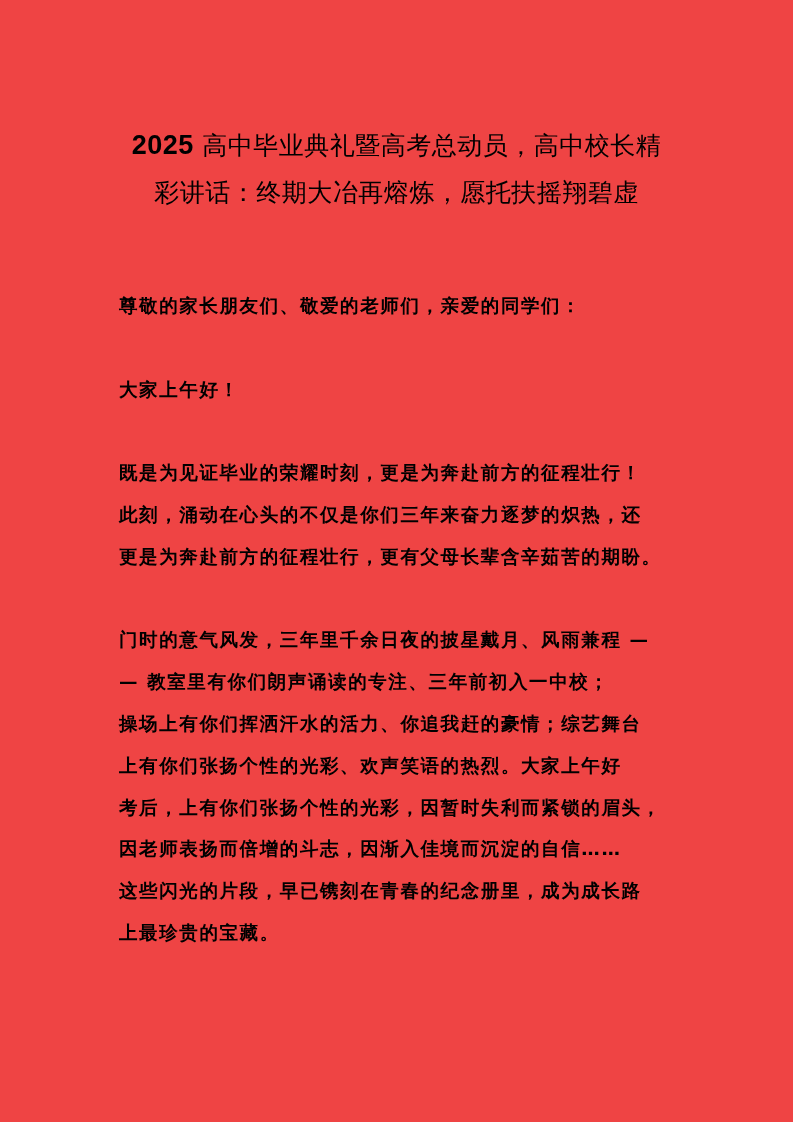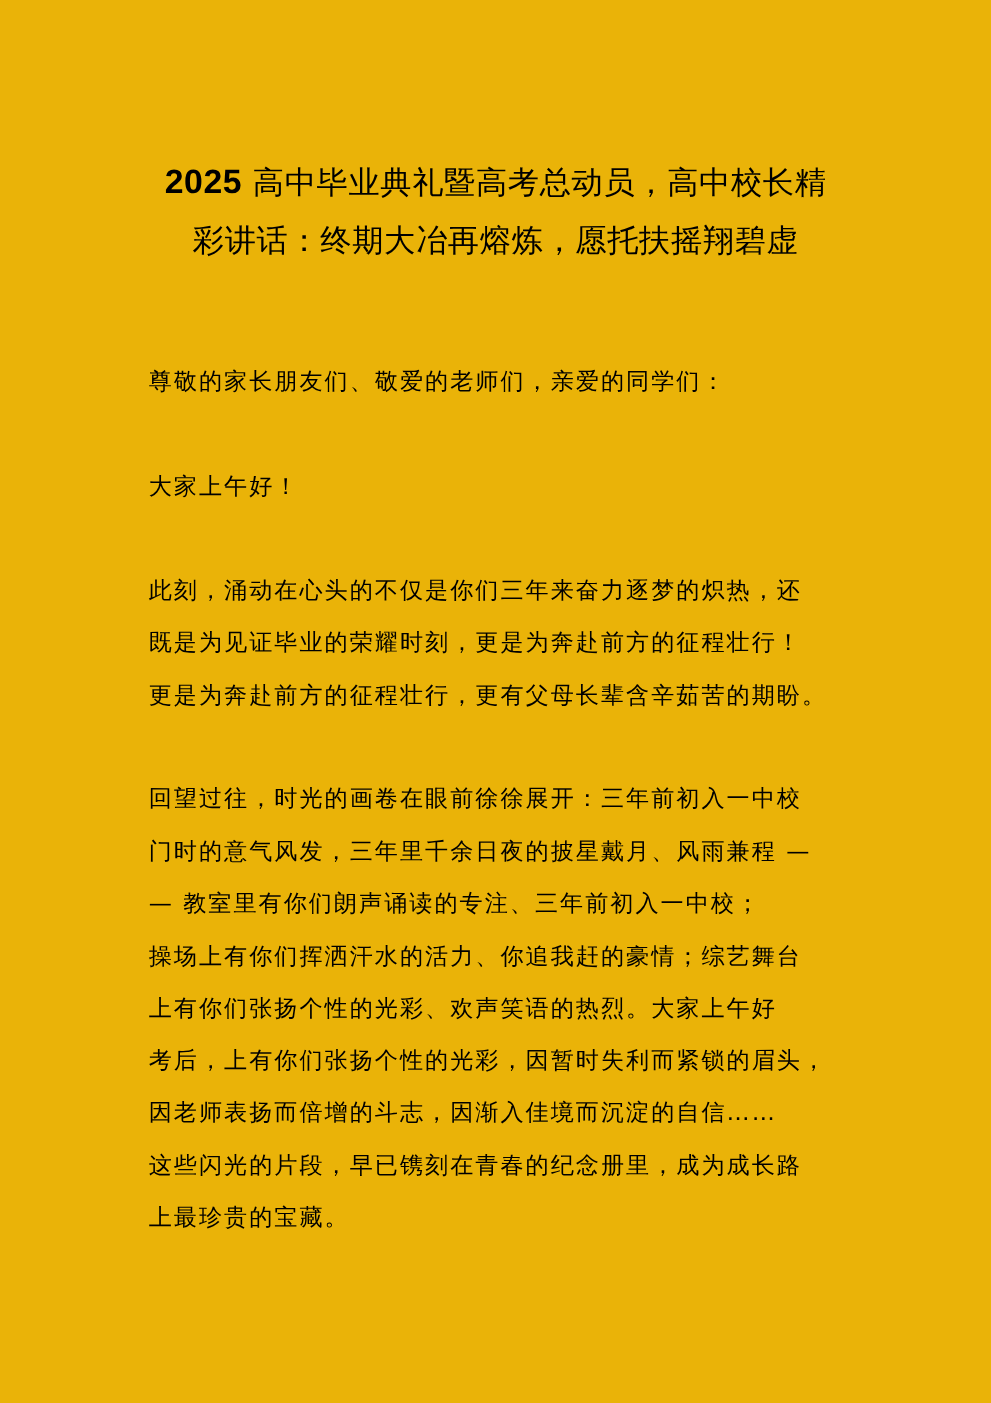--- a/index.html
+++ b/index.html
@@ -12,21 +12,21 @@
       height: 1122px;
       position: relative;
       overflow: hidden;
       color: #000000;
     }
     .page {
       position: absolute;
       left: 0; top: 0;
       width: 793px;
       height: 1122px;
-      background: #eab308;
+      background: #ef4444;
     }
     .title {
       position: absolute;
       left: 100px;
       top: 122px;
       width: 593px;
       text-align: center;
       font-family: "DejaVu Sans", sans-serif;
       font-size: 25px;
       line-height: 47px;
@@ -41,21 +41,21 @@
     }
     .body {
       position: absolute;
       left: 119px;
       top: 285px;
       width: 566px;
       font-family: "DejaVu Sans", sans-serif;
       font-size: 18.5px;
       line-height: 41.8px;
       letter-spacing: 1.6px;
-      font-weight: 400;
+      font-weight: 700;
     }
     .para {
       margin: 0 0 41.8px 0;
       text-align: justify;
       word-break: break-all;
     }
     .line {
       display: block;
       white-space: nowrap;
     }
@@ -74,27 +74,26 @@
 
     <p class="para">
       <span class="line">尊敬的家长朋友们、敬爱的老师们，亲爱的同学们：</span>
     </p>
 
     <p class="para">
       <span class="line">大家上午好！</span>
     </p>
 
     <p class="para">
+      <span class="line">既是为见证毕业的荣耀时刻，更是为奔赴前方的征程壮行！</span>
       <span class="line">此刻，涌动在心头的不仅是你们三年来奋力逐梦的炽热，还</span>
-      <span class="line">既是为见证毕业的荣耀时刻，更是为奔赴前方的征程壮行！</span>
       <span class="line">更是为奔赴前方的征程壮行，更有父母长辈含辛茹苦的期盼。</span>
     </p>
 
     <p class="para">
-      <span class="line">回望过往，时光的画卷在眼前徐徐展开：三年前初入一中校</span>
       <span class="line">门时的意气风发，三年里千余日夜的披星戴月、风雨兼程 —</span>
       <span class="line">— 教室里有你们朗声诵读的专注、三年前初入一中校；</span>
       <span class="line">操场上有你们挥洒汗水的活力、你追我赶的豪情；综艺舞台</span>
       <span class="line">上有你们张扬个性的光彩、欢声笑语的热烈。大家上午好</span>
       <span class="line">考后，上有你们张扬个性的光彩，因暂时失利而紧锁的眉头，</span>
       <span class="line">因老师表扬而倍增的斗志，因渐入佳境而沉淀的自信……</span>
       <span class="line">这些闪光的片段，早已镌刻在青春的纪念册里，成为成长路</span>
       <span class="line">上最珍贵的宝藏。</span>
     </p>
 

